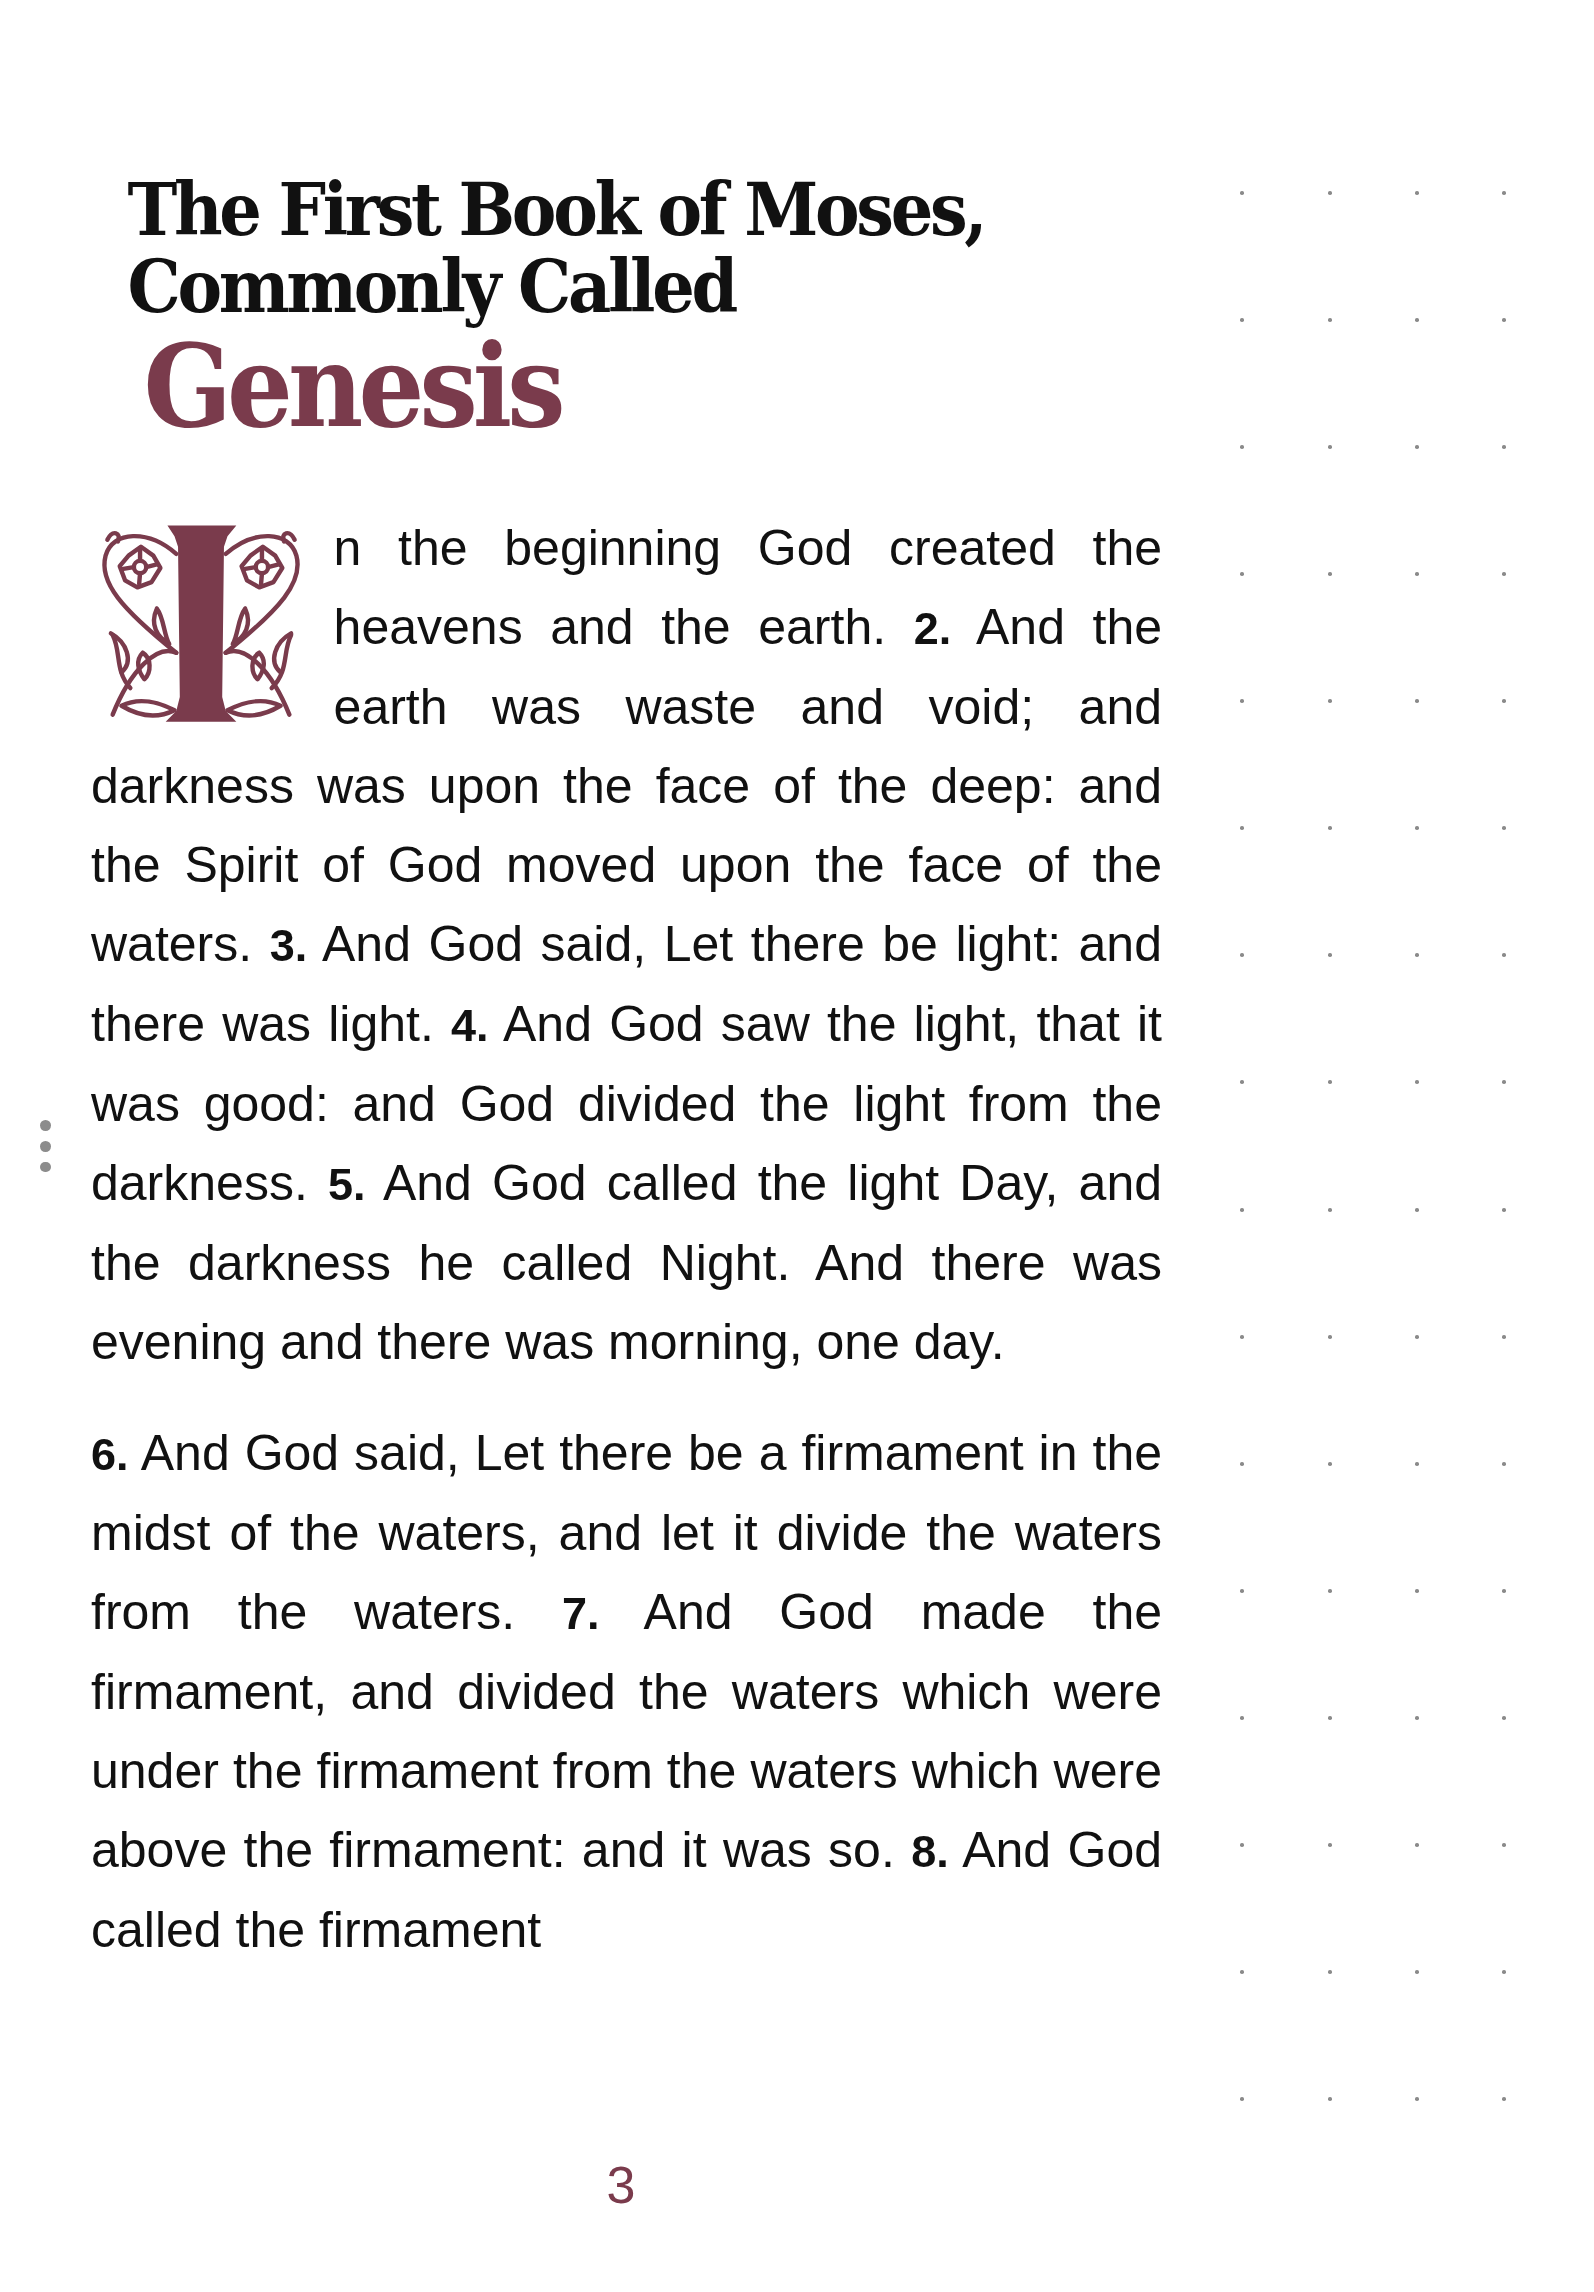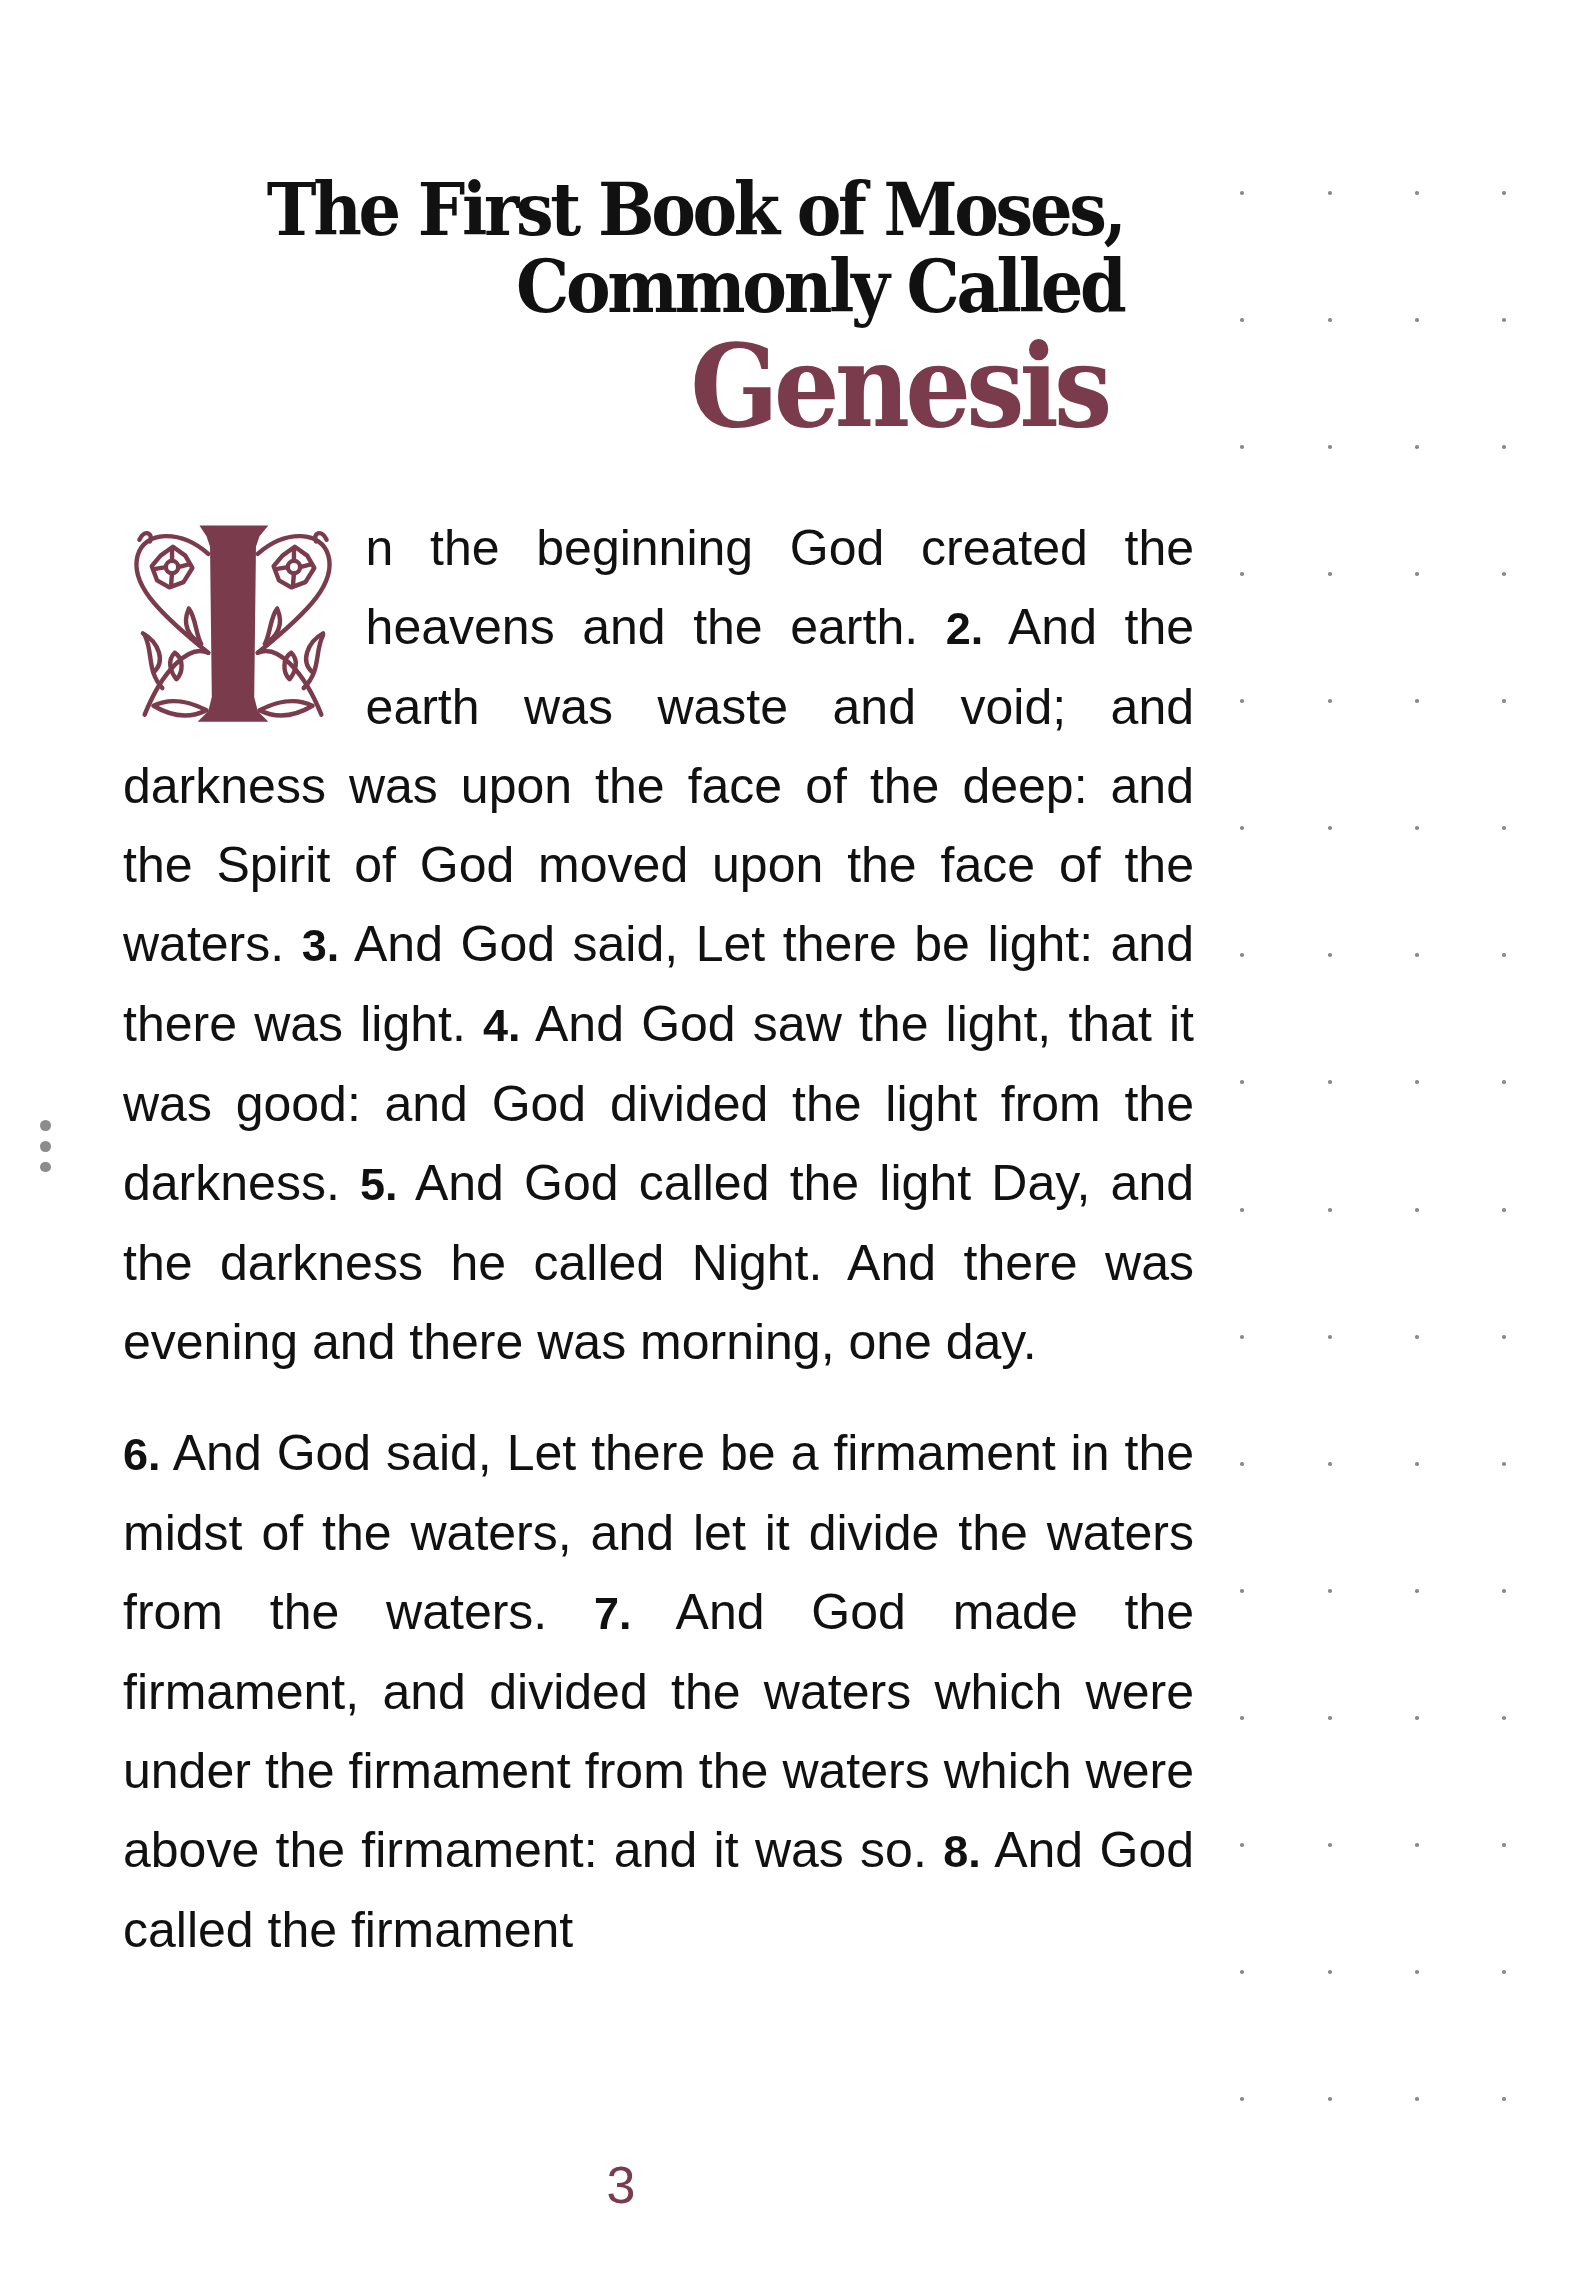--- a/index.html
+++ b/index.html
@@ -1,24 +1,24 @@
 <!DOCTYPE html>
 <html style="font-size:14.4px"><head>
 <meta charset="utf-8">
 <style>
   html, body { margin: 0; padding: 0; background: #ffffff; }
   body { width: 1595px; height: 2293px; position: relative; overflow: hidden; }
   .dots { position: absolute; left: 0; top: 0; width: 1595px; height: 2293px; pointer-events: none; }
   .dot { position: absolute; width: 3.6px; height: 3.6px; border-radius: 50%; background: #8a8a8a; }
   .kebab { position: absolute; left: 38px; top: 1120px; width: 14.4px; height: 54px; cursor: pointer; }
   .kebab span { display: block; width: 10.8px; height: 10.8px; border-radius: 50%; background: #8c8c8c; margin: 0 auto 10px auto; }
-  .title-block { position: absolute; left: 90px; top: 171px; width: 1071px; text-align: right; }
+  .title-block { position: absolute; left: 90px; top: 171px; width: 1071px; text-align: left; }
   .title-line { font-family: "DejaVu Serif", serif; font-weight: bold; color: #111; font-size: 72px; line-height: 77px; letter-spacing: -3.6px; transform: scaleX(0.93); transform-origin: center; }
   .title-main { font-family: "DejaVu Serif", serif; font-weight: bold; color: #7a3b4c; font-size: 115px; line-height: 126px; letter-spacing: -5.4px; margin-top: -1.8px; transform: scaleX(0.9); transform-origin: center; }
-  .body-text { position: absolute; left: 91px; top: 509px; width: 1071px; font-family: "Liberation Sans", sans-serif; font-size: 50px; line-height: 79px; color: #111; text-align: justify; margin-left: 32px; }
+  .body-text { position: absolute; left: 91px; top: 509px; width: 1071px; font-family: "Liberation Sans", sans-serif; font-size: 50px; line-height: 79px; color: #111; text-align: justify; }
   .dropcap { float: left; width: 212px; height: 209px; margin: 10.8px 27px 0 3.6px; }
   .para { margin: 0; }
   .para + .para { margin-top: 31.5px; }
   .verse { font-weight: bold; font-size: 45px; }
   .page-number { position: absolute; left: 576px; top: 2155px; width: 90px; text-align: center; font-family: "Liberation Sans", sans-serif; font-size: 52px; color: #7a3b4c; }
 </style>
 </head>
 <body>
 
 <div class="dots" id="dotgrid">

